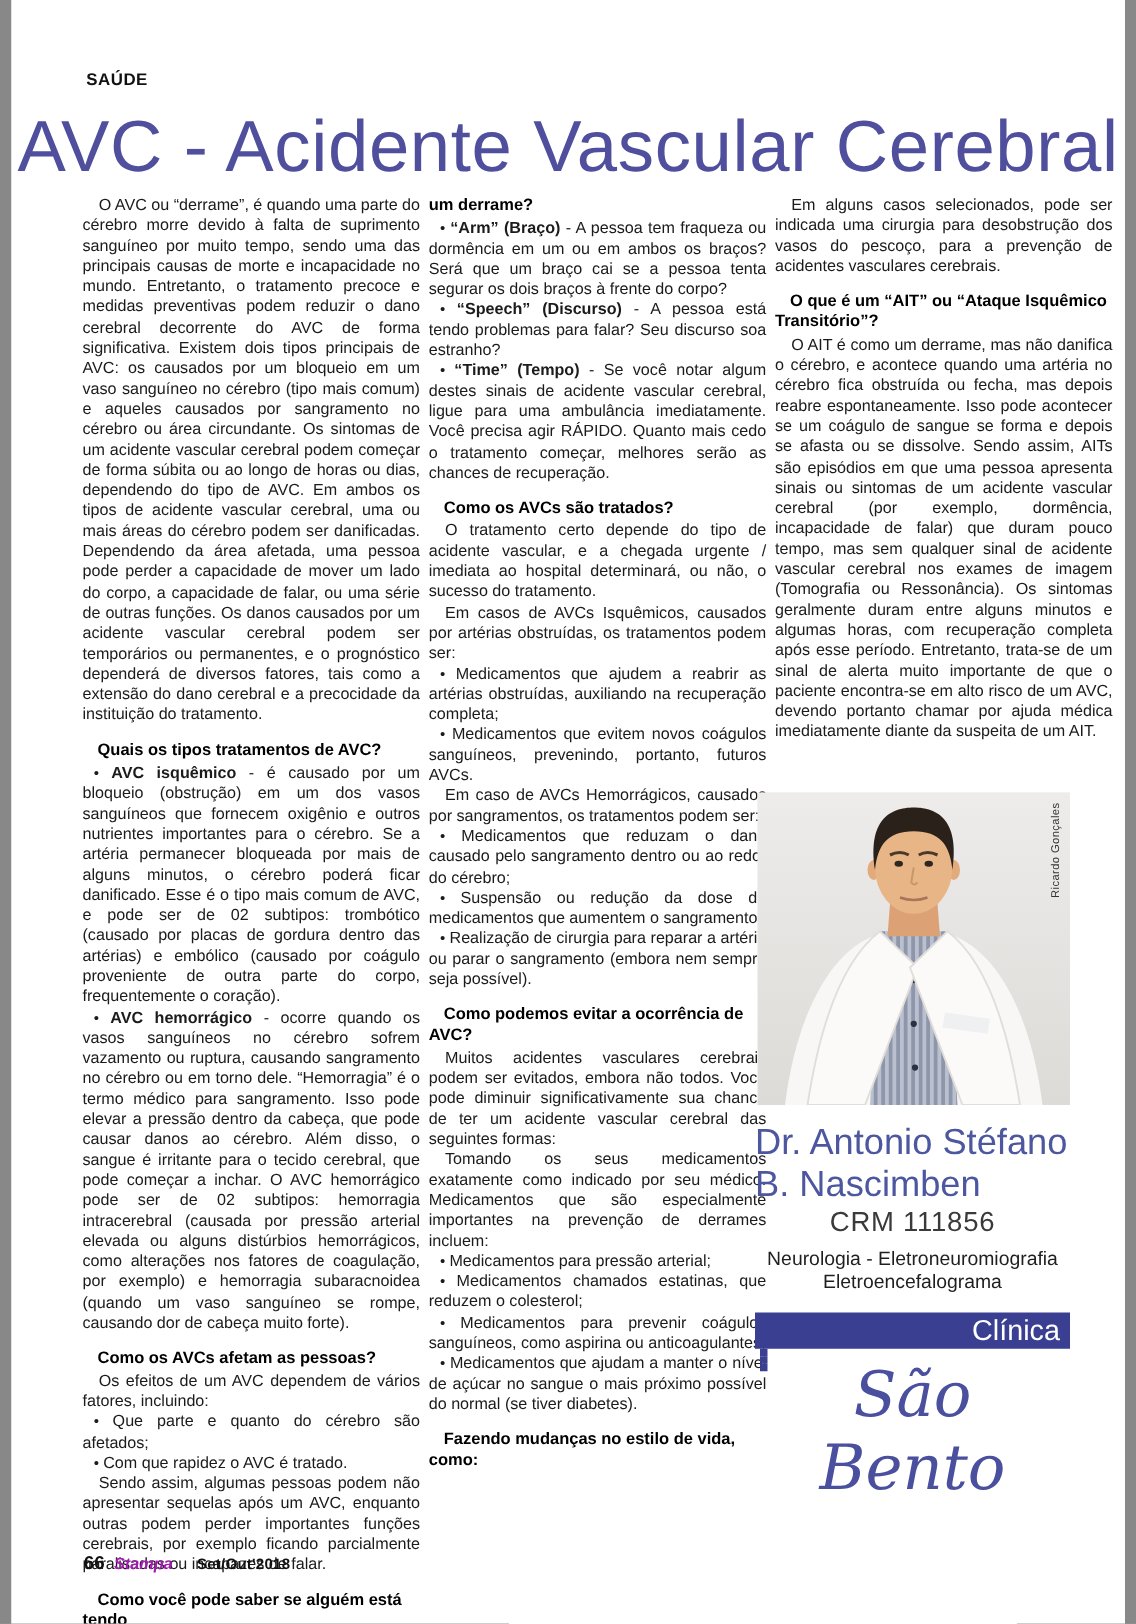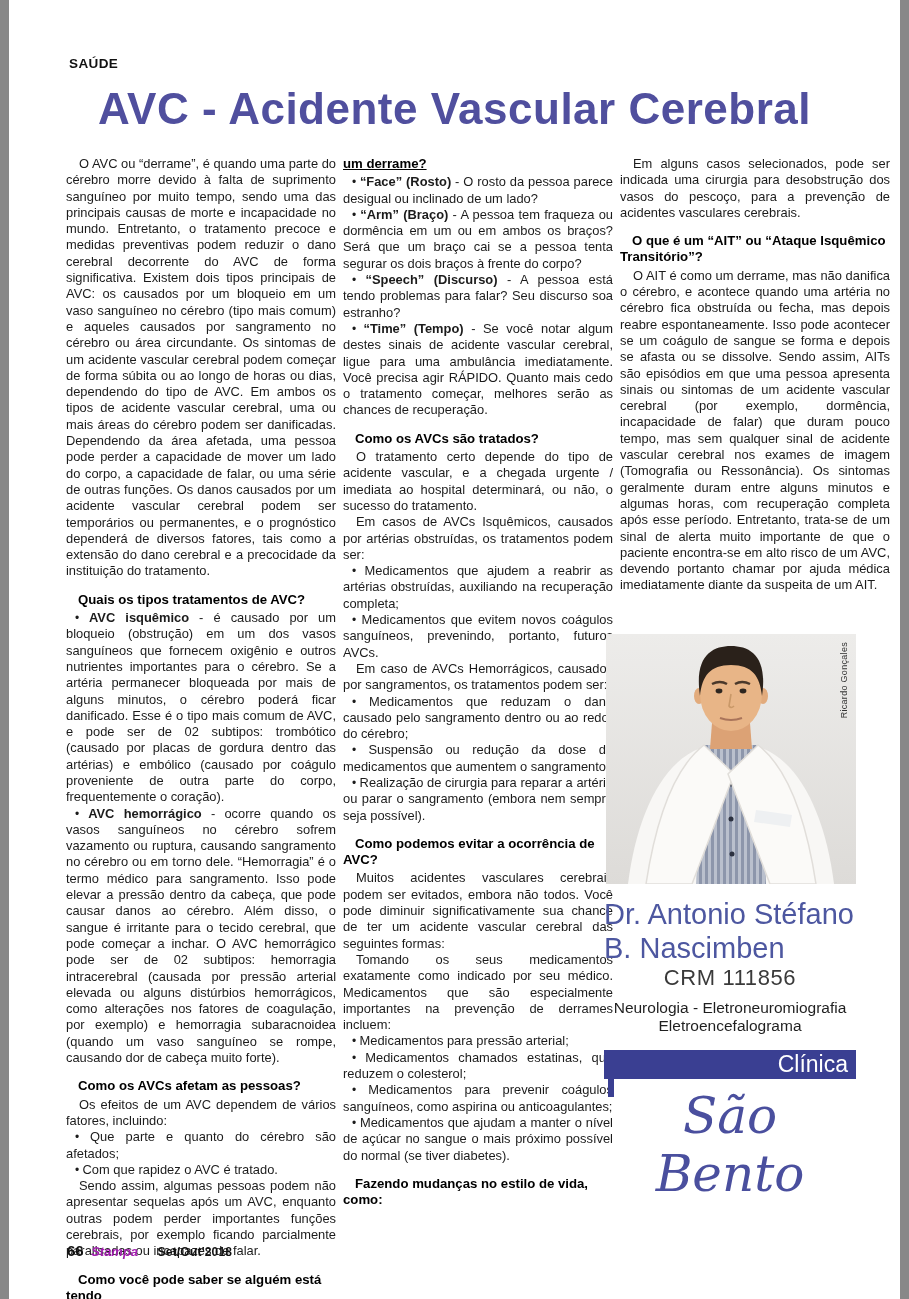--- a/index.html
+++ b/index.html
@@ -7,40 +7,40 @@
     position:relative; width:891px; height:1299px; background:#ffffff;
     margin:0 auto; overflow:hidden;
     font-family:"Liberation Sans", sans-serif;
   }
   .kicker{
     position:absolute; left:60px; top:56px;
     font-size:13.5px; font-weight:bold; color:#111; letter-spacing:0.4px;
   }
   .title{
     position:absolute; left:0; right:0; top:84px; margin:0;
-    text-align:center; font-size:44px; font-weight:700; letter-spacing:0.5px;
+    text-align:center; font-size:58px; font-weight:400; letter-spacing:0.5px;
     color:#504f9e; font-family:"Liberation Sans", sans-serif;
   }
   .columns{
     position:absolute; left:57px; top:156px; width:824px;
     display:flex; gap:7px; align-items:flex-start;
   }
   .col{
     width:270px; flex:0 0 270px;
     font-size:12.9px; line-height:16.3px; text-align:justify; color:#1b1b1b;
   }
   .col > :first-child{ margin-top:0; }
   .para{ margin:0; text-indent:13px; }
   .bullet{ margin:0; text-indent:9px; }
   .noindent{ text-indent:0; }
   .subhead{
     font-size:13.2px; font-weight:bold; color:#000;
     margin:12px 0 2px 0; text-indent:12px; text-align:left; line-height:16.3px;
   }
-  .subhead.noindent{ text-indent:0;text-decoration:underline; }
+  .subhead.noindent{ text-indent:0; }
   .dot{ font-size:12px; }
 
   
   .promo{ position:relative; width:252px; margin-left:-16px; margin-top:40px; }
   .photo{
     position:relative; width:250px; height:250px; margin-left:2px;
     background:#e9e8e6; overflow:hidden;
   }
   .credit{
     position:absolute; top:8px; right:4px;
@@ -86,21 +86,20 @@
         <p class="bullet"><span class="dot">• </span><b>AVC hemorrágico</b> - ocorre quando os vasos sanguíneos no cérebro sofrem vazamento ou ruptura, causando sangramento no cérebro ou em torno dele. “Hemorragia” é o termo médico para sangramento. Isso pode elevar a pressão dentro da cabeça, que pode causar danos ao cérebro. Além disso, o sangue é irritante para o tecido cerebral, que pode começar a inchar. O AVC hemorrágico pode ser de 02 subtipos: hemorragia intracerebral (causada por pressão arterial elevada ou alguns distúrbios hemorrágicos, como alterações nos fatores de coagulação, por exemplo) e hemorragia subaracnoidea (quando um vaso sanguíneo se rompe, causando dor de cabeça muito forte).</p>
         <h3 class="subhead">Como os AVCs afetam as pessoas?</h3>
         <p class="para">Os efeitos de um AVC dependem de vários fatores, incluindo:</p>
         <p class="bullet"><span class="dot">• </span>Que parte e quanto do cérebro são afetados;</p>
         <p class="bullet"><span class="dot">• </span>Com que rapidez o AVC é tratado.</p>
         <p class="para">Sendo assim, algumas pessoas podem não apresentar sequelas após um AVC, enquanto outras podem perder importantes funções cerebrais, por exemplo ficando parcialmente paralisadas ou incapazes de falar.</p>
         <h3 class="subhead">Como você pode saber se alguém está tendo</h3>
       </div>
     <div class="col">
         <h3 class="subhead noindent">um derrame?</h3>
-        <p class="bullet"><span class="dot">• </span><b>“Face” (Rosto)</b> - O rosto da pessoa parece desigual ou inclinado de um lado?</p>
         <p class="bullet"><span class="dot">• </span><b>“Arm” (Braço)</b> - A pessoa tem fraqueza ou dormência em um ou em ambos os braços? Será que um braço cai se a pessoa tenta segurar os dois braços à frente do corpo?</p>
         <p class="bullet"><span class="dot">• </span><b>“Speech” (Discurso)</b> - A pessoa está tendo problemas para falar? Seu discurso soa estranho?</p>
         <p class="bullet"><span class="dot">• </span><b>“Time” (Tempo)</b> - Se você notar algum destes sinais de acidente vascular cerebral, ligue para uma ambulância imediatamente. Você precisa agir RÁPIDO. Quanto mais cedo o tratamento começar, melhores serão as chances de recuperação.</p>
         <h3 class="subhead">Como os AVCs são tratados?</h3>
         <p class="para">O tratamento certo depende do tipo de acidente vascular, e a chegada urgente / imediata ao hospital determinará, ou não, o sucesso do tratamento.</p>
         <p class="para">Em casos de AVCs Isquêmicos, causados por artérias obstruídas, os tratamentos podem ser:</p>
         <p class="bullet"><span class="dot">• </span>Medicamentos que ajudem a reabrir as artérias obstruídas, auxiliando na recuperação completa;</p>
         <p class="bullet"><span class="dot">• </span>Medicamentos que evitem novos coágulos sanguíneos, prevenindo, portanto, futuros AVCs.</p>
         <p class="para">Em caso de AVCs Hemorrágicos, causados por sangramentos, os tratamentos podem ser:</p>
         <p class="bullet"><span class="dot">• </span>Medicamentos que reduzam o dano causado pelo sangramento dentro ou ao redor do cérebro;</p>

